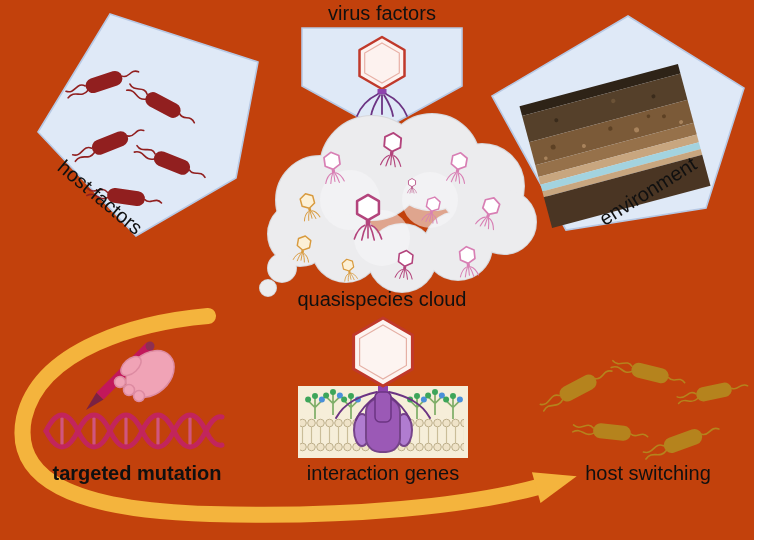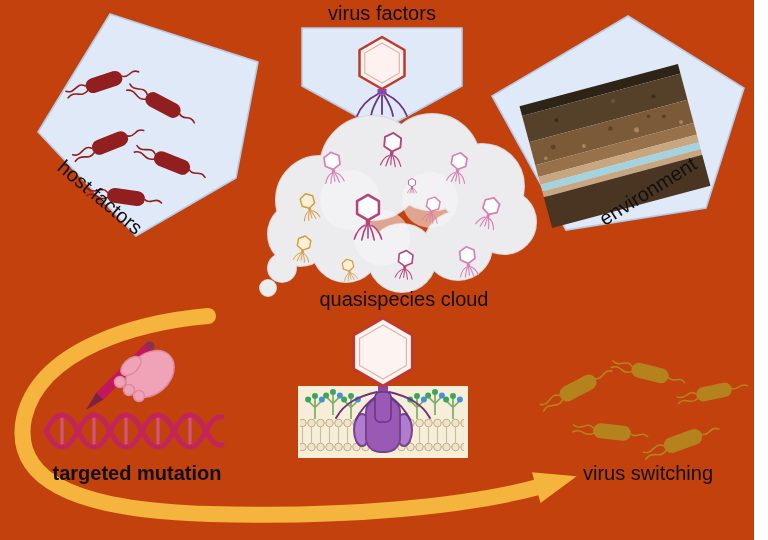--- a/index.html
+++ b/index.html
@@ -232,20 +232,21 @@
     <use href="#sym-bact" transform="translate(683,441) rotate(-20) scale(1.05)"></use>
   </g>
 </svg>
 
 <div class="lbl" style="left:282px;top:2px;width:200px;">virus factors</div>
 
 <div class="lbl r-host" style="left:20px;top:186px;width:160px;">host factors</div>
 
 <div class="lbl r-env" style="left:568px;top:180px;width:160px;">environment</div>
 
-<div class="lbl" style="left:294px;top:288px;width:220px;">quasispecies cloud</div>
+<div class="lbl" style="left:272px;top:288px;width:220px;">quasispecies cloud</div>
 
 <div class="lbl" style="left:32px;top:462px;width:210px;font-weight:bold;">targeted mutation</div>
 
-
-<div class="lbl" style="left:543px;top:462px;width:210px;">virus switching</div>
+<div class="lbl" style="left:278px;top:462px;width:210px;">interaction genes</div>
+
+<div class="lbl" style="left:543px;top:462px;width:210px;">host switching</div>
 
 </div>
 
 </body></html>

